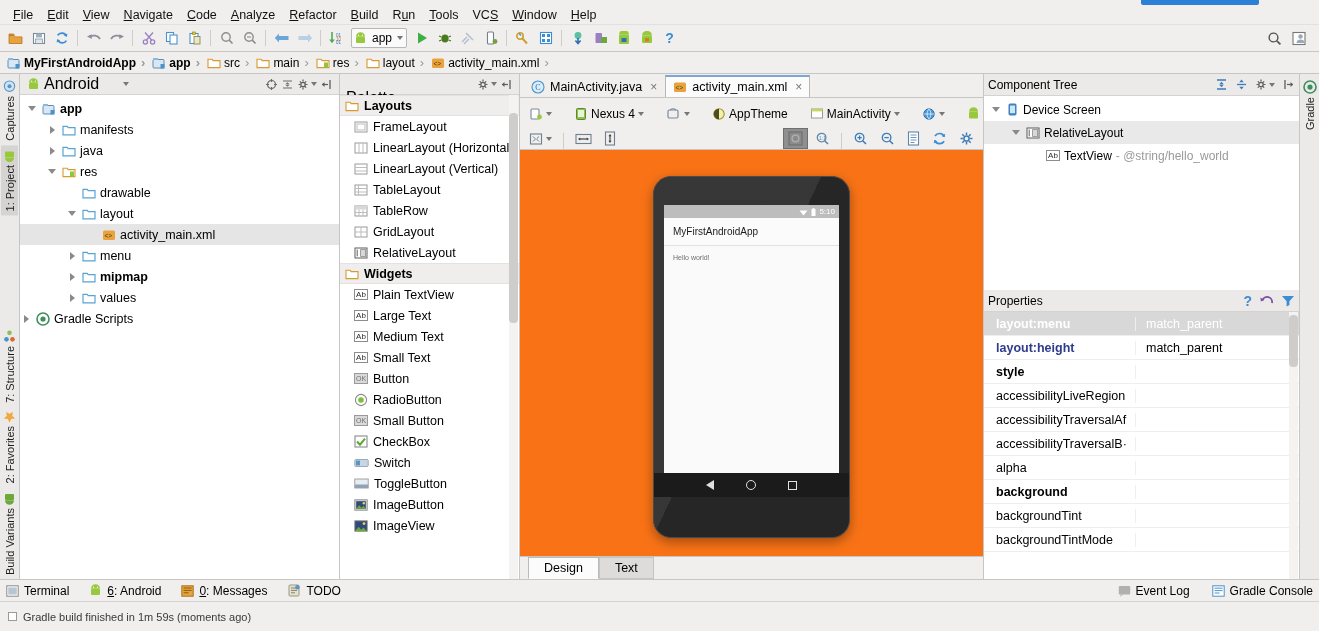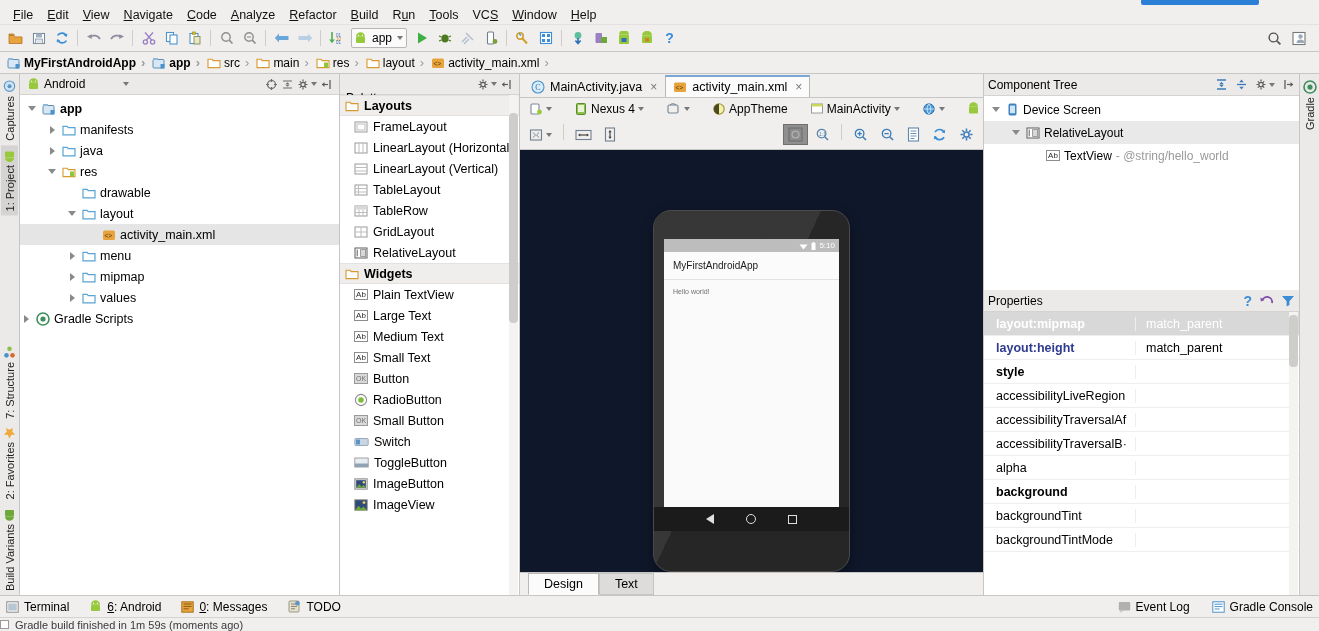--- a/index.html
+++ b/index.html
@@ -170,21 +170,21 @@
     flex: 0 0 auto;
   }
   .panel-head {
     height: 21px;
     display: flex;
     align-items: center;
     background: #ebeae9;
     border-bottom: 1px solid #d5d3d1;
     padding: 0 3px;
     gap: 3px;
-    font-size: 12px;
+    font-size: 16px;
     flex: 0 0 auto;
   }
   .panel-head .title { padding-left: 3px; margin-top: 28px; }
   .combo {
     display: flex; align-items: center;
     gap: 4px;
     border: 1px solid transparent;
     padding: 1px 3px;
     min-width: 110px;
   }
@@ -316,21 +316,21 @@
     padding-left: 3px;
   }
   .design-toolbar {
     background: #f0efee;
     border-bottom: 1px solid #c8c6c4;
     flex: 0 0 auto;
   }
   .dt-row {
     height: 26px;
     display: flex;
-    align-items: flex-start;
+    align-items: flex-end;
     padding: 0 4px;
     gap: 2px;
   }
   .dt-row.second { height: 25px; }
   .dt-btn {
     height: 21px;
     display: flex;
     align-items: center;
     gap: 3px;
     padding: 0 4px;
@@ -338,25 +338,25 @@
     border: 1px solid transparent;
     cursor: default;
     white-space: nowrap;
   }
   .dt-btn.pressed { background: #8f8f8f; border-color: #6f6f6f; }
   .dt-sep { width: 1px; height: 16px; background: #cfcdcb; margin: 0 4px; }
   .dt-spacer { flex: 1 1 auto; }
 
   .canvas {
     flex: 1 1 auto;
-    background: #0f172a;
+    background: #f97316;
     position: relative;
     overflow: hidden;
     display: flex;
-    align-items: flex-end;
+    align-items: center;
     justify-content: center;
   }
 
   
   .phone {
     width: 197px;
     margin-top: 8px;
     background: #2b2b2b;
     border-radius: 18px;
     padding: 28px 10px 40px 10px;
@@ -552,26 +552,26 @@
     gap: 20px;
     font-size: 12px;
     flex: 0 0 auto;
   }
   .tw-item {
     display: flex; align-items: center; gap: 5px;
     cursor: default;
   }
   .tw-right { margin-left: auto; display: flex; align-items: center; gap: 22px; }
   .statusline {
-    height: 14px;
+    height: 30px;
     background: #f0efee;
     border-top: 1px solid #d5d3d1;
     display: flex;
     align-items: center;
-    padding-left: 0;
+    padding-left: 8px;
     font-size: 11px;
     color: #3a3a3a;
     gap: 6px;
     flex: 0 0 auto;
     overflow: hidden;
   }
 
   
   .ico { display: inline-flex; align-items: center; justify-content: center; flex: 0 0 auto; }
   .ab-badge {
@@ -1046,21 +1046,21 @@
           </div>
           <div class="tree-row" style="padding-left: 46px;">
             <span class="twisty closed"></span>
             <span class="ico">
               <svg width="14" height="12">
                 <path d="M1 2.3h4.2l1 1.3H13v7.2H1z" fill="#fff" stroke="#59a4d4" stroke-width="1.2"></path>
               </svg>
             </span>
             <span class="label">menu</span>
           </div>
-          <div class="tree-row" style="padding-left: 46px;">
+          <div class="tree-row" style="padding-left: 46px; font-weight: bold;">
             <span class="twisty closed"></span>
             <span class="ico">
               <svg width="14" height="12">
                 <path d="M1 2.3h4.2l1 1.3H13v7.2H1z" fill="#fff" stroke="#59a4d4" stroke-width="1.2"></path>
               </svg>
             </span>
             <span class="label">mipmap</span>
           </div>
           <div class="tree-row" style="padding-left: 46px;">
             <span class="twisty closed"></span>
@@ -1214,20 +1214,29 @@
               <svg width="14" height="14">
                 <circle cx="7" cy="7" r="5.6" fill="#fff" stroke="#8a8a8a" stroke-width="1.1"></circle>
                 <circle cx="7" cy="7" r="2.8" fill="#7dbd3a"></circle>
               </svg>
             </span>
             <span>RadioButton</span>
           </div>
           <div class="pal-item">
             <span class="ok-badge">OK</span>
             <span>Small Button</span>
+          </div>
+          <div class="pal-item">
+            <span class="ico">
+              <svg width="14" height="13">
+                <rect x="1" y="1" width="12" height="11" fill="#fff" stroke="#8a8a8a" stroke-width="1.1"></rect>
+                <path d="M3 6.5l3 3.2 5-6" stroke="#57a832" stroke-width="2" fill="none"></path>
+              </svg>
+            </span>
+            <span>CheckBox</span>
           </div>
           <div class="pal-item">
             <span class="ico">
               <svg width="15" height="10">
                 <rect x="0.8" y="1.5" width="13.4" height="7" rx="1" fill="#c9d6e2" stroke="#8fa3b5" stroke-width="0.9"></rect>
                 <rect x="2" y="2.6" width="4" height="4.8" fill="#5a95c8"></rect>
               </svg>
             </span>
             <span>Switch</span>
           </div>
@@ -1572,21 +1581,21 @@
           </span>
           <span class="ico">
             <svg width="14" height="13">
                 <path d="M1 2h12l-4.6 5.2V11l-2.8 1.4V7.2z" fill="#3c8dd6"></path>
               </svg>
           </span>
         </div>
       </div>
       <div class="props-table" id="props-table">
         <div class="prop-row sel">
-            <div class="prop-name bold">layout:mipmap</div>
+            <div class="prop-name bold">layout:menu</div>
             <div class="prop-val">match_parent</div>
           </div>
           <div class="prop-row">
             <div class="prop-name blue">layout:height</div>
             <div class="prop-val">match_parent</div>
           </div>
           <div class="prop-row">
             <div class="prop-name bold">style</div>
             <div class="prop-val"></div>
           </div>

